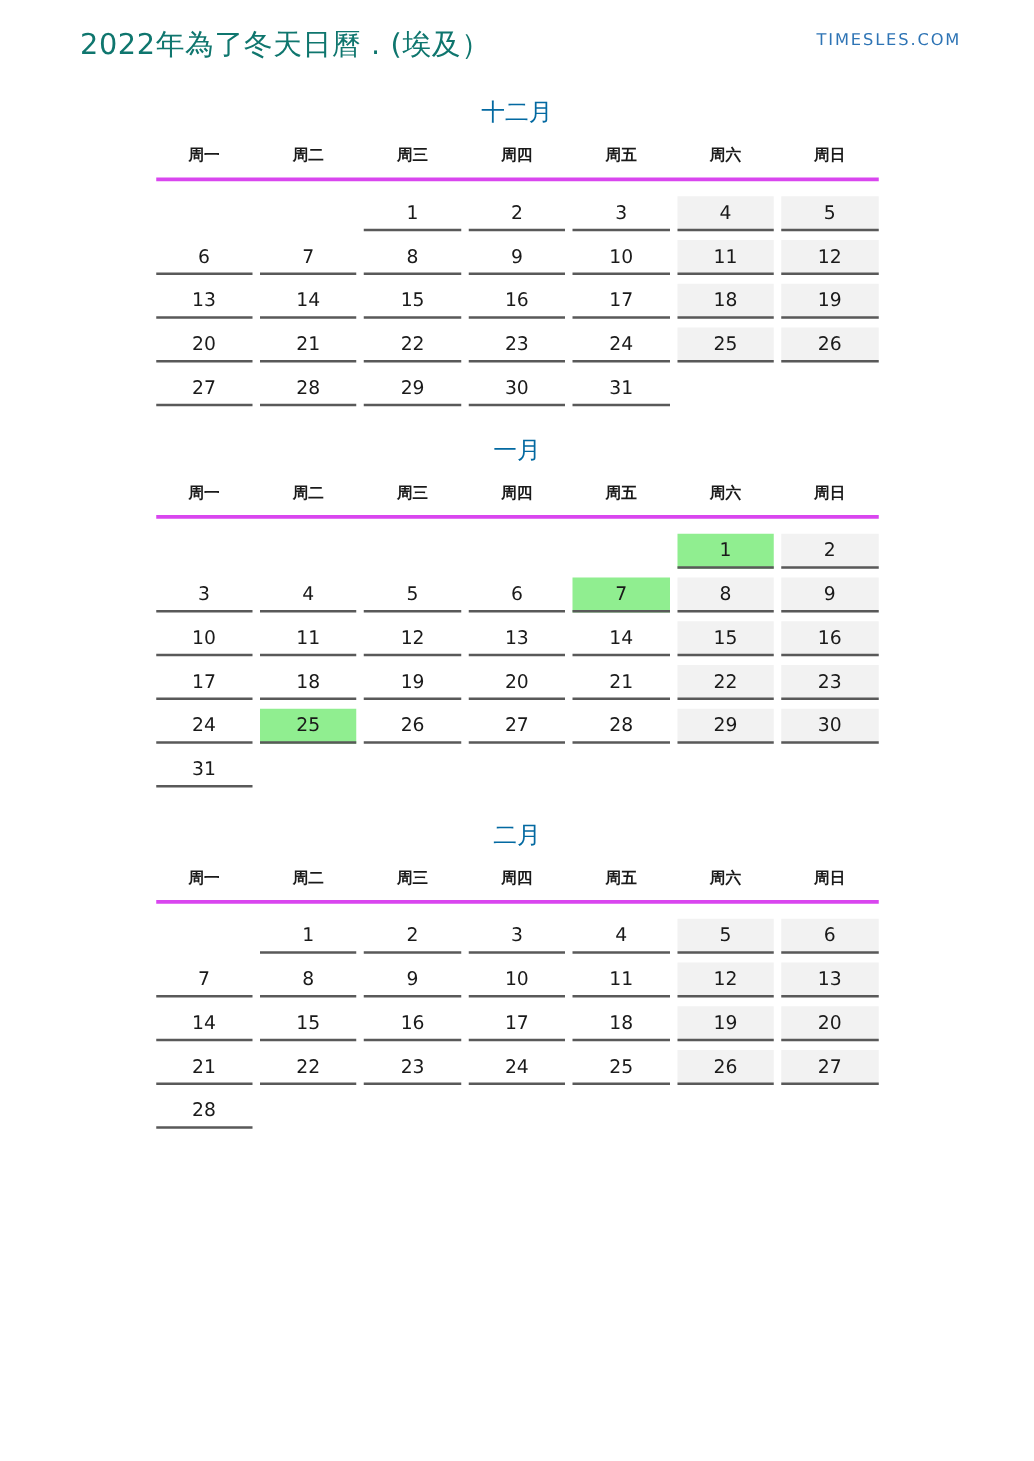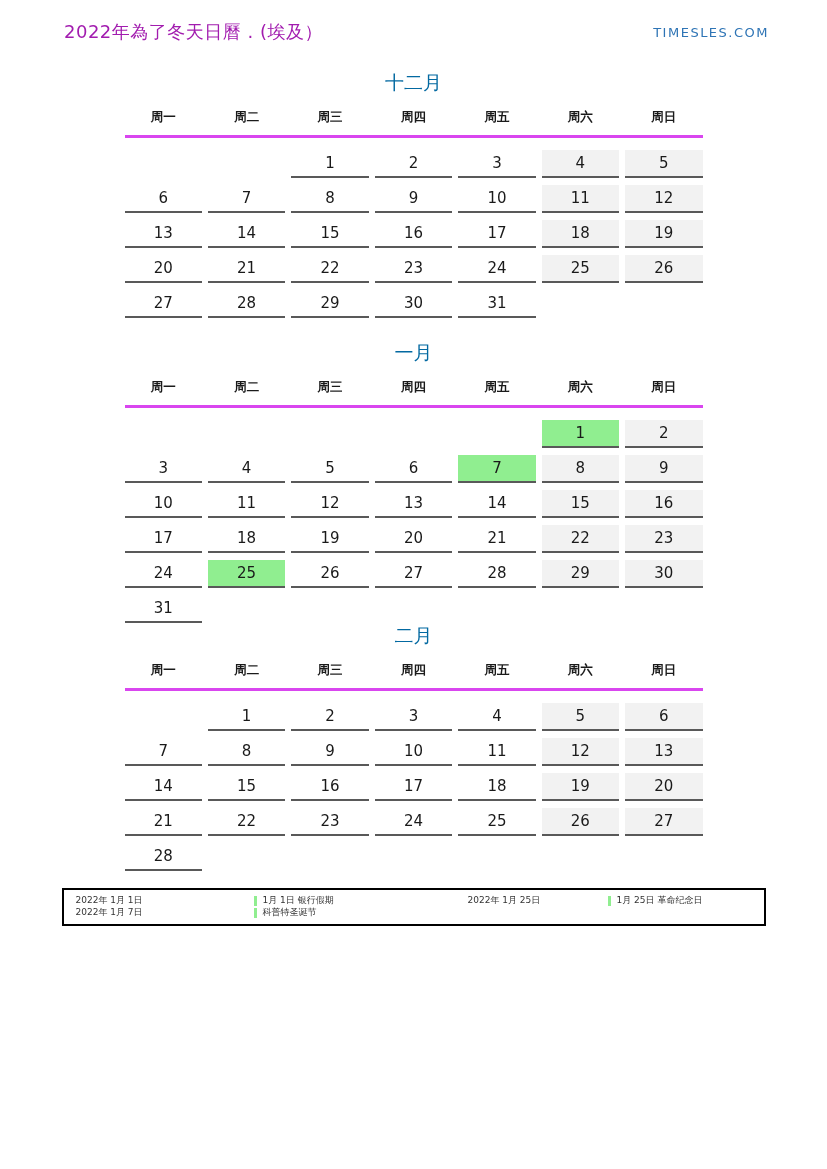--- a/index.html
+++ b/index.html
@@ -14,36 +14,36 @@
     overflow: hidden;
   }
   .header {
     display: flex;
     justify-content: space-between;
     align-items: flex-start;
     padding: 20px 58px 0 64px;
   }
   .page-title {
     margin: 0;
-    font-size: 18px;
+    font-size: 23px;
     font-weight: 400;
-    color: #a21caf;
+    color: #0f766e;
     letter-spacing: 0.5px;
   }
   .logo {
     padding-top: 5px;
     font-size: 13px;
     font-weight: 400;
     color: #2E74B5;
     letter-spacing: 1.5px;
   }
   .month { width: 578px; margin: 0 auto; }
   .m-0 { margin-top: 26px; }
   .m-1 { margin-top: 22px; }
-  .m-2 { }
+  .m-2 { margin-top: 25px; }
   .month-title {
     margin: 0 0 13px 0;
     text-align: center;
     font-size: 19px;
     font-weight: 400;
     color: #0369a1;
   }
   .weekday-row {
     display: grid;
     grid-template-columns: repeat(7, 1fr);
@@ -256,34 +256,13 @@
         <div class="cell day">28</div>
         <div class="cell empty"></div>
         <div class="cell empty"></div>
         <div class="cell empty"></div>
         <div class="cell empty"></div>
         <div class="cell empty"></div>
         <div class="cell empty"></div>
       </div>
   </div>
 
-  <div class="legend">
-      <div class="legend-group g-0">
-        <div class="legend-date">2022年 1月 1日</div>
-        <div class="legend-holiday">
-          <div class="legend-bar"></div>
-          <div class="">1月 1日 银行假期</div>
-        </div>
-        <div class="legend-date">2022年 1月 7日</div>
-        <div class="legend-holiday">
-          <div class="legend-bar"></div>
-          <div class="">科普特圣诞节</div>
-        </div>
-      </div>
-      <div class="legend-group g-1">
-        <div class="legend-date">2022年 1月 25日</div>
-        <div class="legend-holiday">
-          <div class="legend-bar"></div>
-          <div class="">1月 25日 革命纪念日</div>
-        </div>
-      </div>
-    </div>
 </div>
 
 </body></html>

